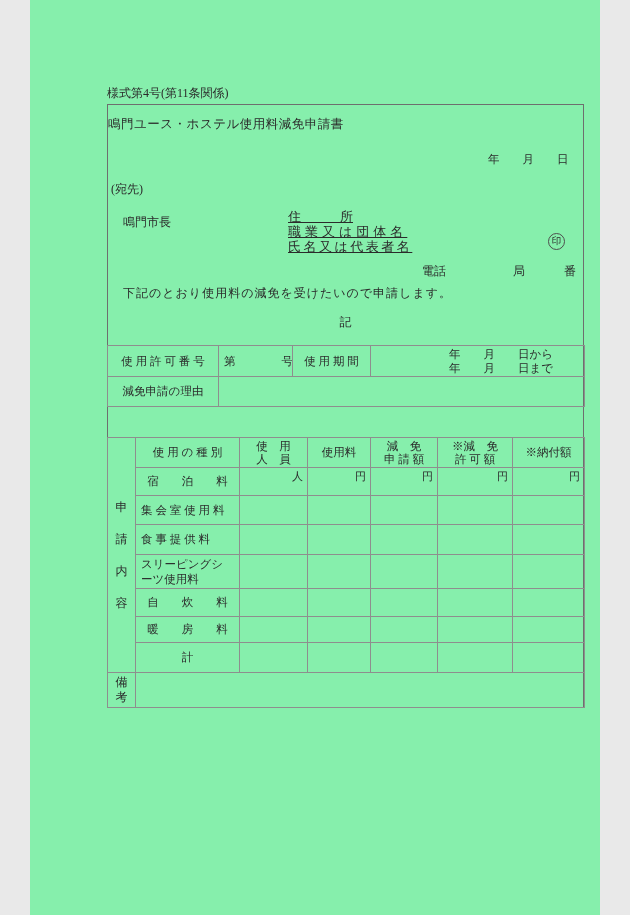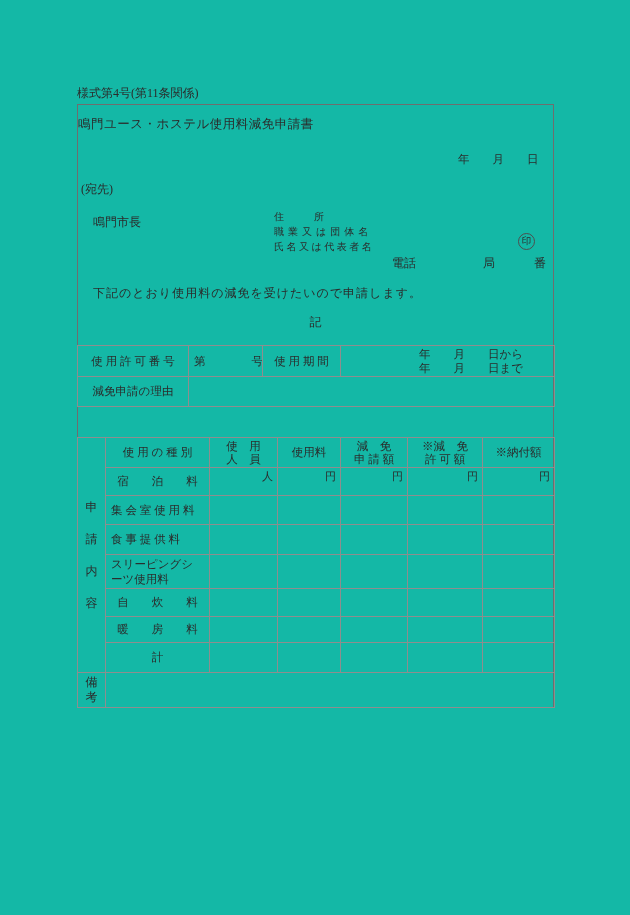--- a/index.html
+++ b/index.html
@@ -1,42 +1,42 @@
 <!DOCTYPE html>
 <html><head>
 <meta charset="utf-8">
 <style>
   * { margin:0; padding:0; box-sizing:border-box; }
   html,body { background:#e9e9e9; }
   body { font-family:"Liberation Serif","DejaVu Serif",serif; color:#2b2b2b; }
   .page {
-    position:relative; width:630px; height:915px; background:#14b8a6;
+    position:relative; width:570px; height:915px; background:#86efac;
     margin:0 auto; overflow:hidden;
   }
   .abs { position:absolute; }
   .form-number { left:77px; top:85px; font-size:12px; }
   .box {
     left:77px; top:104px; width:477px; height:604px;
     border:1px solid #6e6e6e;
   }
   .title { left:0; right:0; top:11px; text-align:left; font-size:12.5px; letter-spacing:0.5px; }
   .date-line { left:380px; top:47px; font-size:11.5px; }
   .addressee-label { left:3px; top:76px; font-size:12px; }
   .addressee-name { left:15px; top:109px; font-size:12px; }
-  .addr-block { left:196px; top:104px; font-size:10px; }
+  .addr-block { left:180px; top:104px; font-size:13px;text-decoration:underline; }
   .addr-block div { height:15px; line-height:15px; white-space:pre; }
   .ls-occ { letter-spacing:4px; }
   .ls-name { letter-spacing:2.5px; }
   .seal {
     left:440px; top:128px; width:17px; height:17px;
     border:1px solid #4e4e4e; border-radius:50%;
     font-size:9.5px; line-height:15px; text-align:center;
   }
   .phone-line { left:0; top:150px; width:100%; height:14px; font-size:12px; }
-  .phone-line span { position:absolute; top:0;text-align:right; }
+  .phone-line span { position:absolute; top:8px;text-align:right; }
   .ph-tel { left:314px; } .ph-kyoku { left:405px; } .ph-ban { left:456px; }
   .declaration { left:15px; top:180px; font-size:12px; letter-spacing:1px; }
   .record-heading { left:0; right:0; top:209px; text-align:center; font-size:12px; }
   .footnote { left:77px; top:711px; font-size:12px; }
 
   table { border-collapse:collapse; table-layout:fixed; position:absolute; left:-1px; }
   td { border:1px solid #8e8e8e; vertical-align:middle; font-size:11.5px; overflow:hidden; }
   .tA { top:240px; width:477px;padding-left:20px; }
   .tB { top:332px; width:477px; }
   .lbl-c { text-align:center; white-space:pre; }

